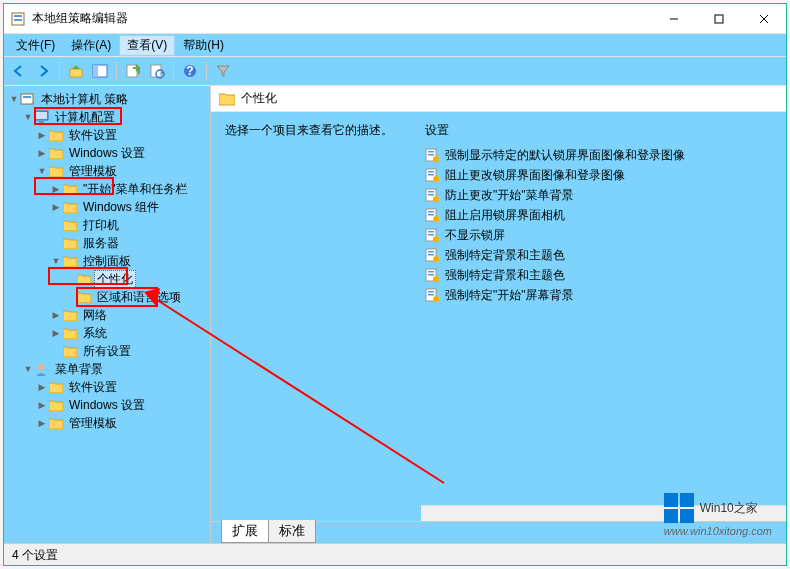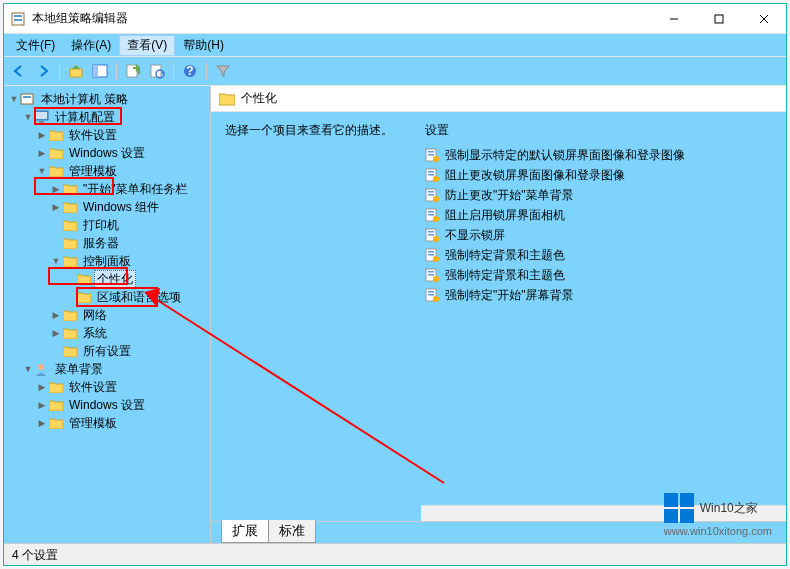--- a/index.html
+++ b/index.html
@@ -36,21 +36,21 @@
     .setting-icon { width: 14px; height: 14px; }
     .content-tabs { height: 22px; display: flex; align-items: flex-end; border-top: 1px solid #ccc; padding-left: 10px; position: relative; }
     .tab { padding: 2px 10px; border: 1px solid #999; border-top: none; background: #f0f0f0; font-size: 13px; position: relative; top: 0; }
     .tab + .tab { border-left: none; }
     .tab.active { background: #fff; }
     .status-bar { height: 22px; border-top: 1px solid #ccc; padding: 3px 8px; background: #f0f0f0; }
     .watermark { position: absolute; right: 14px; bottom: 28px; text-align: left; }
     .wm-logo { display: inline-flex; align-items: center; gap: 6px; font-size: 22px; color: #333; font-weight: 300; }
     .wm-grid { display: inline-grid; grid-template-columns: repeat(2, 14px); grid-template-rows: repeat(2, 14px); gap: 2px; }
     .wm-grid span { background: #0078d7; }
-    .wm-url { font-size: 11px; color: #666; margin-top: 2px; }
+    .wm-url { font-size: 11px; color: #666; margin-top: 2px; font-style: italic; }
     .arrow-svg { position: absolute; left: 140px; top: 284px; pointer-events: none; }
     .scroll-hint { position: absolute; bottom: 22px; left: 210px; right: 0; height: 16px; background: #f0f0f0; border-top: 1px solid #ddd; }
   </style>
 </head>
 <body>
 
 <div class="window">
 
   <div class="titlebar">
     <span class="title-icon">

